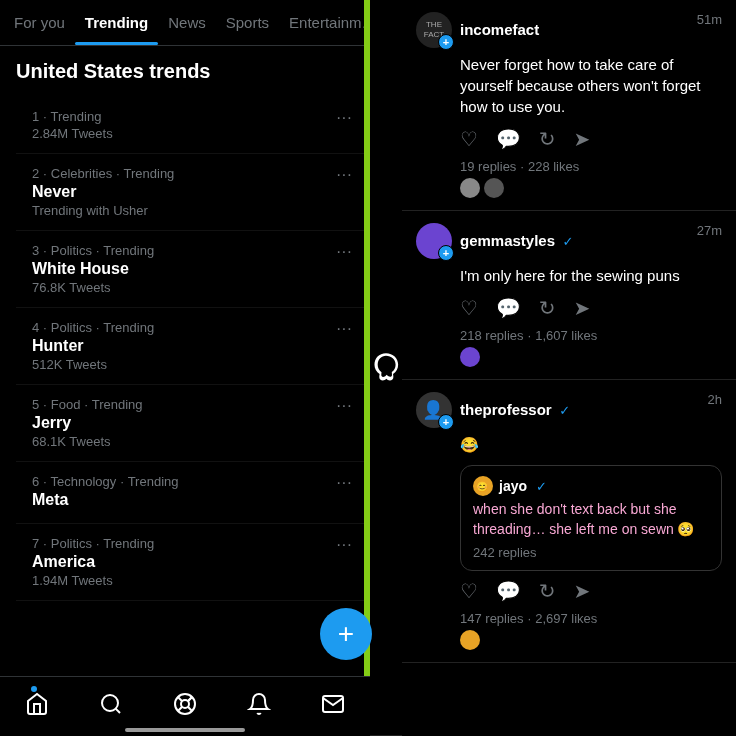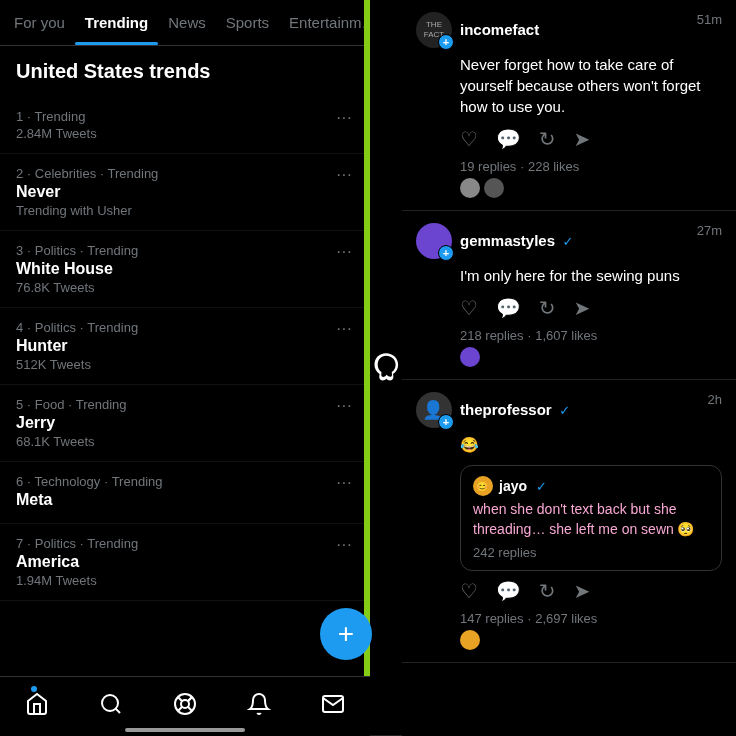--- a/index.html
+++ b/index.html
@@ -63,20 +63,21 @@
 
     .trends-header {
       padding: 14px 16px;
       font-size: 20px;
       font-weight: 800;
     }
 
     .trends-list {
       flex: 1;
       overflow-y: auto;
+      padding-left: 16px;
     }
 
     .trend-item {
       padding: 12px 16px;
       border-bottom: 1px solid #111;
       cursor: pointer;
       position: relative;
     }
 
     .trend-meta {

